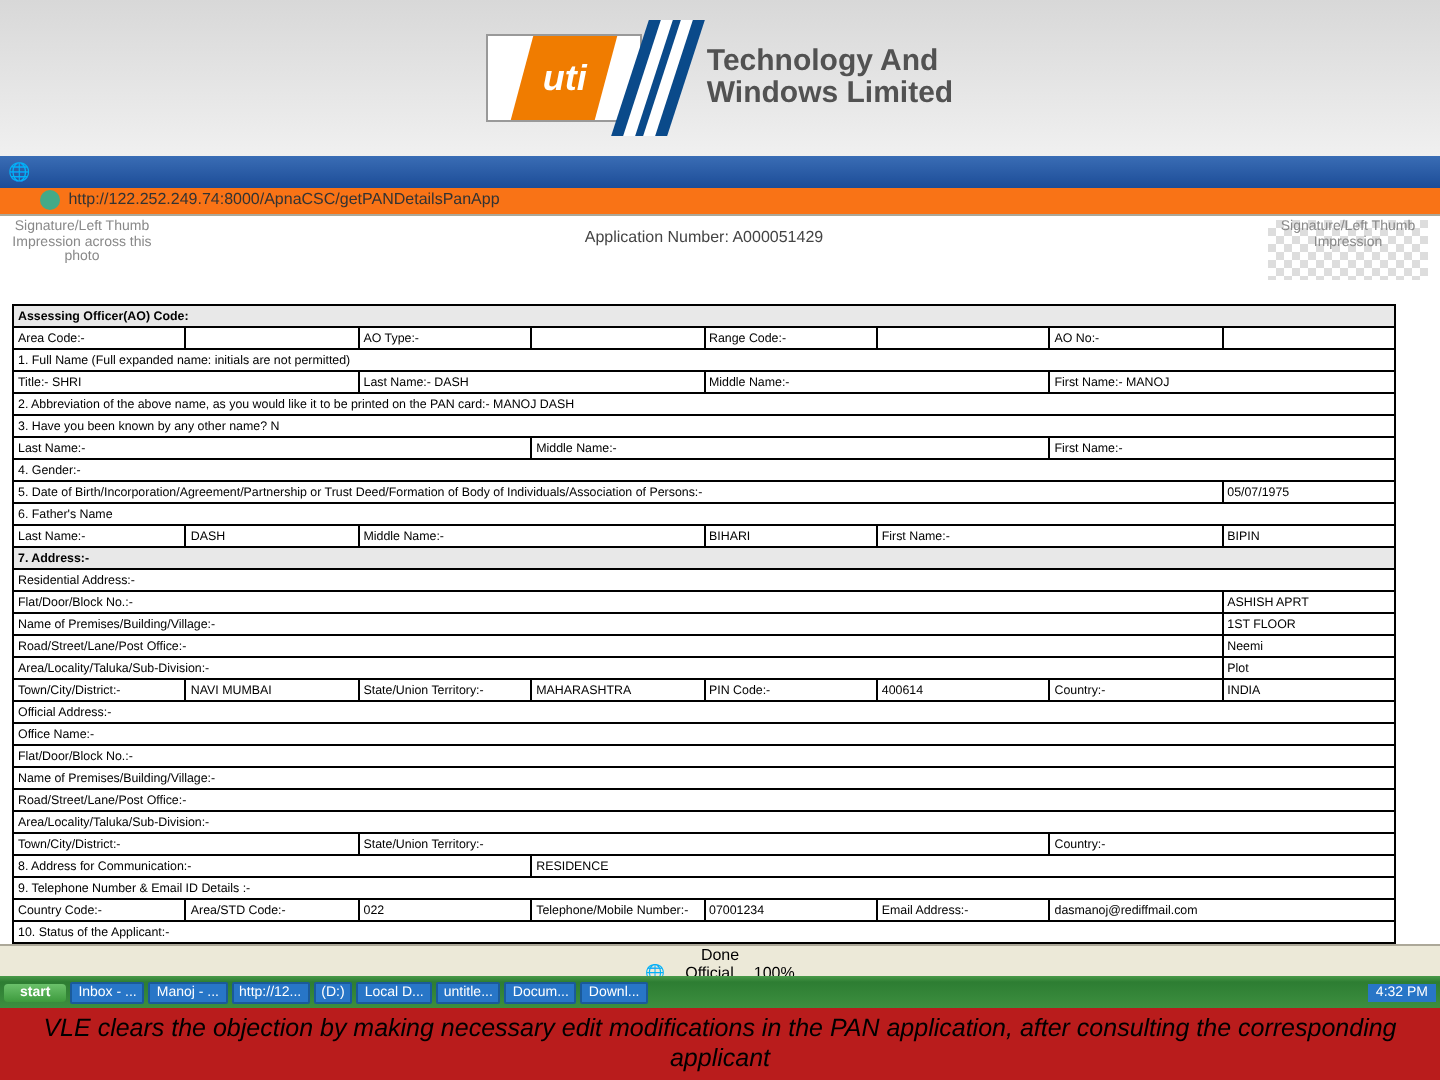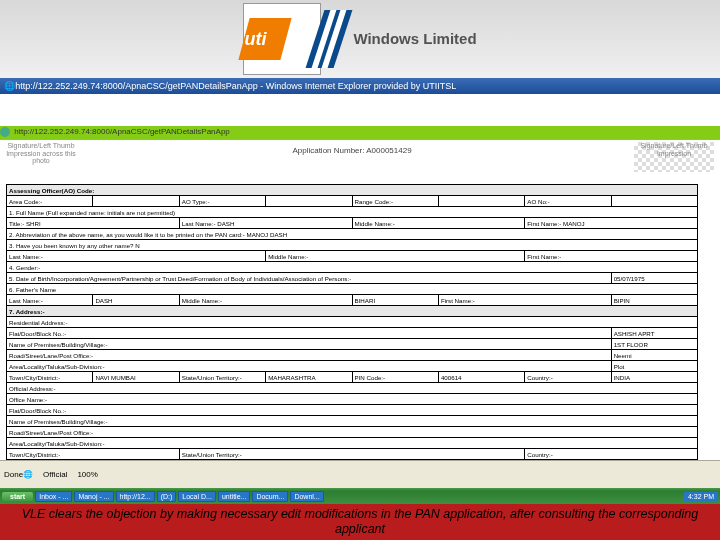--- a/index.html
+++ b/index.html
@@ -1,36 +1,36 @@
 <!DOCTYPE html>
 <html><head>
 <meta charset="utf-8">
 <style>
   * { box-sizing: border-box; margin: 0; padding: 0; }
   body { width: 720px; height: 540px; font-family: Arial, sans-serif; font-size: 8px; background: #fff; overflow: hidden; }
   .header-banner { height: 78px; background: linear-gradient(#d8d8d8,#f0f0f0); display:flex; align-items:center; justify-content:center; gap:12px;}
   .logo-box { display:flex; align-items:center; }
-  .logo-left { width:78px; height:72px; background:#fff; border:1px solid #999; display:flex; align-items:center; justify-content:flex-start; position:relative;}
+  .logo-left { width:78px; height:44px; background:#fff; border:1px solid #999; display:flex; align-items:center; justify-content:center; position:relative;}
   .logo-left .orange { width:42px; height:42px; background:#f07c00; transform:skewX(-15deg);}
   .logo-left .txt { position:absolute; color:#fff; font-size:18px; font-weight:bold; font-style:italic;}
   .logo-slash { width:28px; height:58px; background:#0a4a8a; transform:skewX(-18deg); margin-left:-6px; position:relative;}
   .logo-slash .w1{position:absolute;width:6px;height:58px;background:#fff;left:6px;}
   .logo-slash .w2{position:absolute;width:6px;height:58px;background:#fff;left:16px;}
   .brand-text { color:#525252; font-size:15px; font-weight:600; line-height:1.1; margin-left:10px;}
   .titlebar { height:16px; background:linear-gradient(#3a6db5,#1c4c97); color:#fff; font-size:9px; display:flex; align-items:center; padding:0 4px;}
-  .addrbar { height:14px; background:#84cc16; border-bottom:1px solid #aca899; font-size:8px; padding:1px 0; color:#333;margin-top:32px;}
+  .addrbar { height:14px; background:#f97316; border-bottom:1px solid #aca899; font-size:8px; padding:1px 20px; color:#333;}
   .addrbar .globe{display:inline-block;width:10px;height:10px;background:#4a8; border-radius:50%; vertical-align:middle; margin-right:2px;}
   .doc-area { background:#fff; padding:4px 22px 0 6px; position:relative;}
   .left-photo { position:absolute; left:6px; top:2px; width:70px; font-size:7px; color:#888; text-align:center; line-height:1.1;}
   .right-photo { position:absolute; right:6px; top:2px; width:80px; font-size:7px; color:#888; text-align:center; line-height:1.1;}
   .app-center { text-align:center; font-size:8px; color:#444; margin-top:2px; line-height:1.3;}
   table.form { width:100%; border-collapse:collapse; margin-top:28px; table-layout:fixed;}
   table.form td { border:1px solid #000; font-size:6.2px; padding:1px 2px; height:11px; overflow:hidden; white-space:nowrap;}
   table.form td.section { background:#e8e8e8; font-weight:bold;}
-  .statusbar { position:absolute; bottom:52px; left:0; right:0; height:28px; background:#ece9d8; border-top:1px solid #aca899; font-size:8px; display:flex; align-items:center; padding:0 4px; justify-content:flex-start;}
+  .statusbar { position:absolute; bottom:52px; left:0; right:0; height:16px; background:#ece9d8; border-top:1px solid #aca899; font-size:8px; display:flex; align-items:center; padding:0 4px; justify-content:space-between;flex-direction:column;}
   .statusbar .right{display:flex;align-items:center;gap:10px;}
   .taskbar { position:absolute; bottom:36px; left:0; right:0; height:16px; background:linear-gradient(#4a9a4a,#2d7d32 3px,#3d8f3f); display:flex; align-items:center; font-size:7px; color:#fff; padding:0 2px; gap:2px;}
   .start { background:linear-gradient(#6bc16b,#3d9a3d); padding:1px 8px; border-radius:2px; font-weight:bold;}
   .tbtn { background:#2876c7; border:1px solid #1a5a9a; padding:1px 3px; border-radius:1px; white-space:nowrap; overflow:hidden; max-width:58px; text-overflow:ellipsis;}
   .tray { margin-left:auto; background:#2876c7; padding:1px 4px;}
   .caption { position:absolute; bottom:0; left:0; right:0; height:36px; background:#b91c1c; text-align:center; font-size:12.5px; font-weight:400; padding:3px 20px; color:#000; line-height:1.2;font-style:italic;}
   .checker{background-image:repeating-conic-gradient(#ddd 0 25%,#fff 0 50%);background-size:8px 8px;}
   .right-photo.checker{height:30px;}
 </style>
 </head>
@@ -40,28 +40,28 @@
   <div class="logo-box">
     <div class="logo-left">
       <div class="orange"></div>
       <div class="txt">uti</div>
     </div>
     <div class="logo-slash">
         <div class="w1"></div>
         <div class="w2"></div>
       </div>
     <div class="brand-text">
+      <div>Technology And</div>
       <div>Windows Limited</div>
     </div>
   </div>
 </div>
 
 <div class="titlebar">
   <span>🌐</span>
-  <span>http://122.252.249.74:8000/ApnaCSC/getPANDetailsPanApp - Windows Internet Explorer provided by UTIITSL</span>
 </div>
 <div class="addrbar">
   <span class="globe"></span>
   <span>http://122.252.249.74:8000/ApnaCSC/getPANDetailsPanApp</span>
 </div>
 
 <div class="doc-area">
   <div class="left-photo">Signature/Left Thumb Impression across this photo</div>
   <div class="right-photo checker">Signature/Left Thumb Impression</div>
   <div class="app-center">

